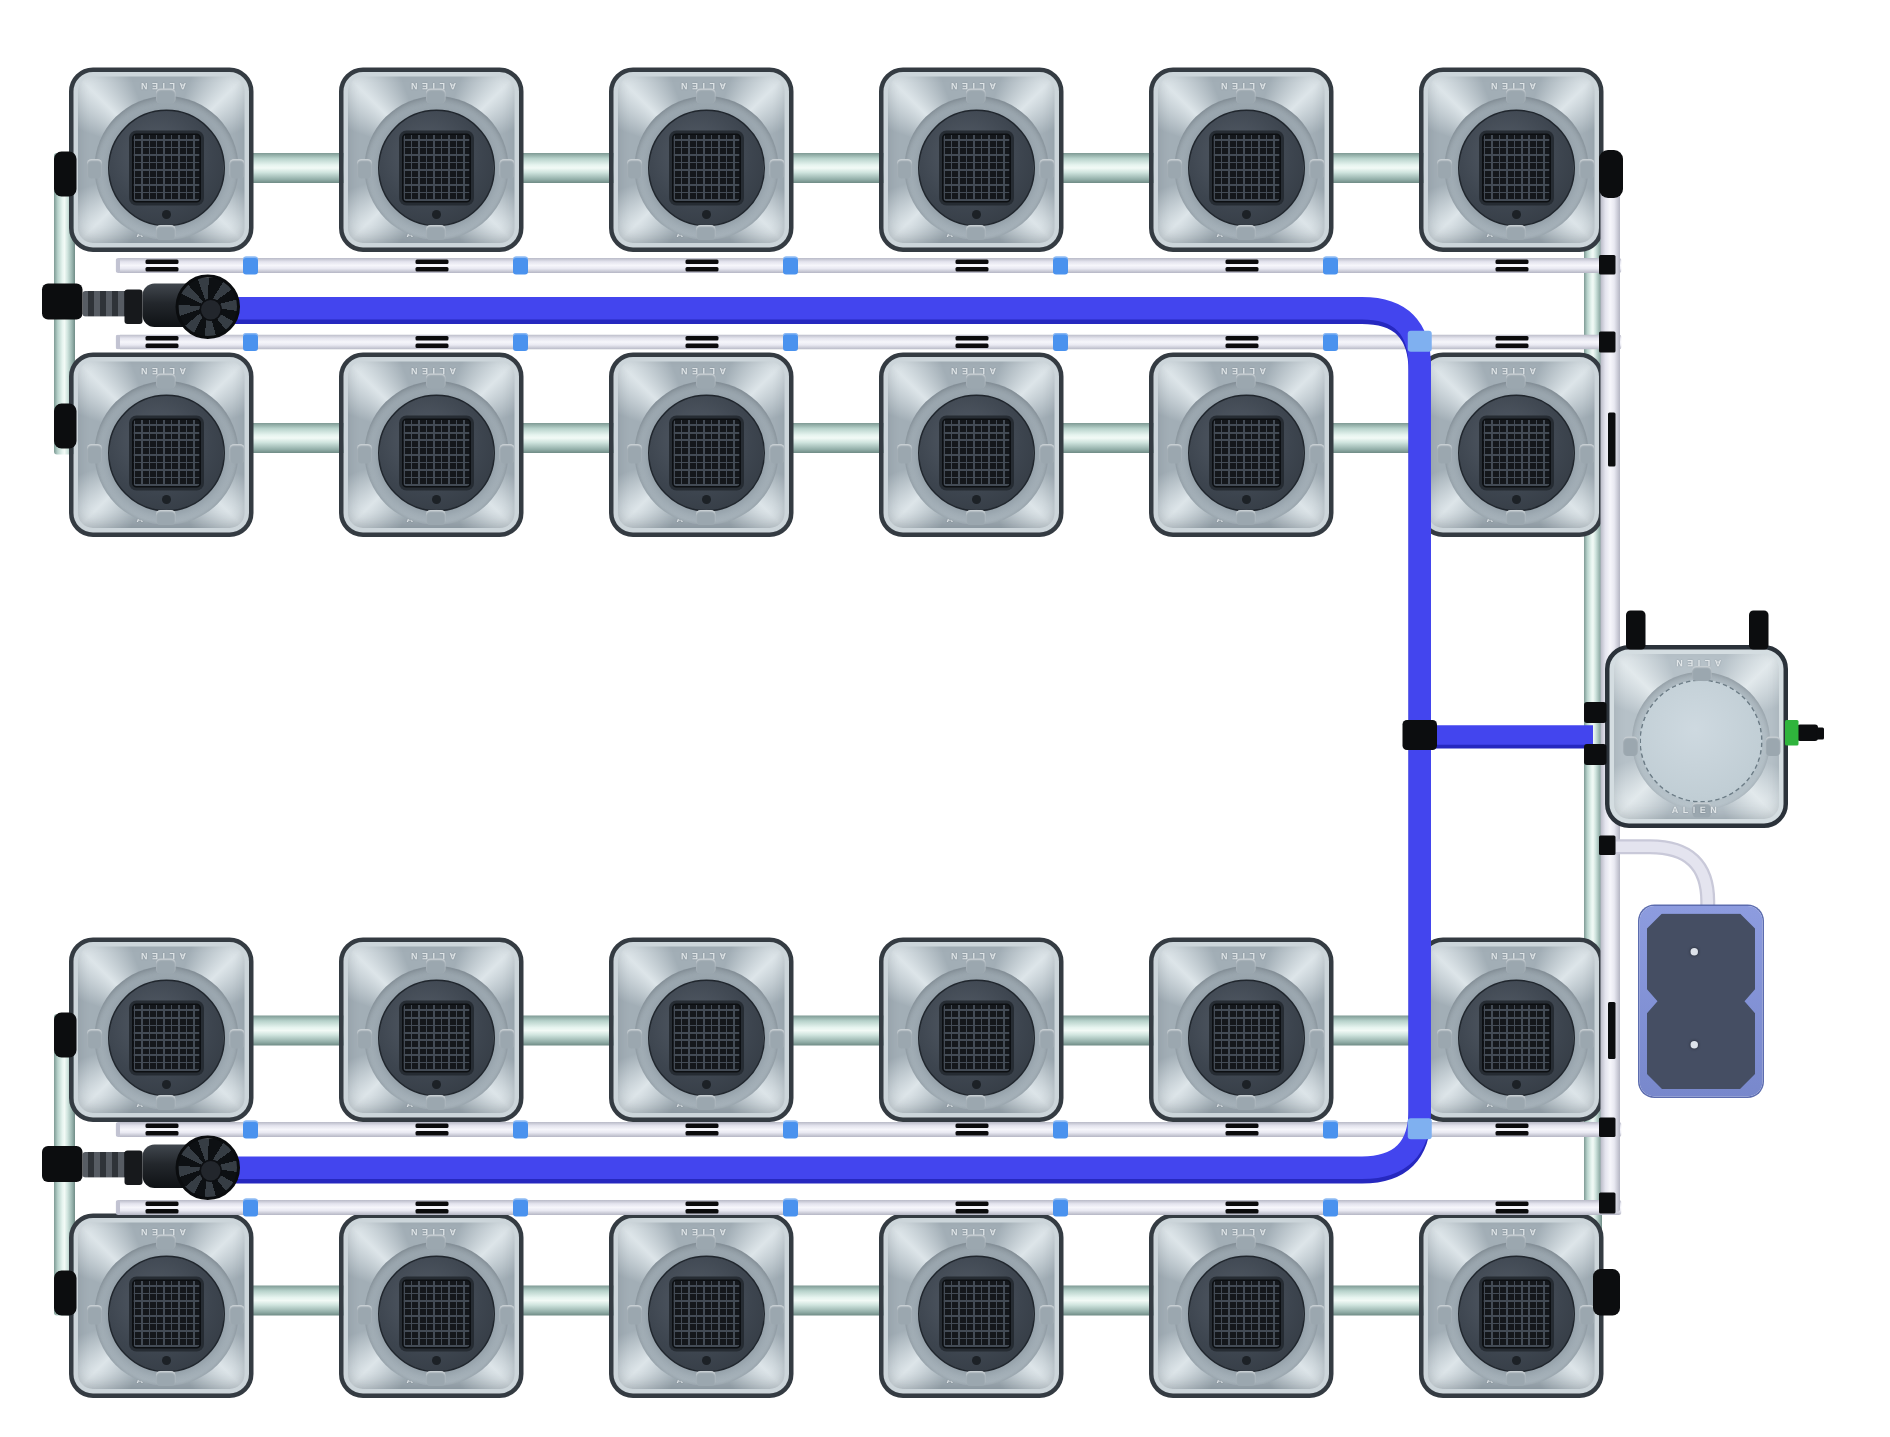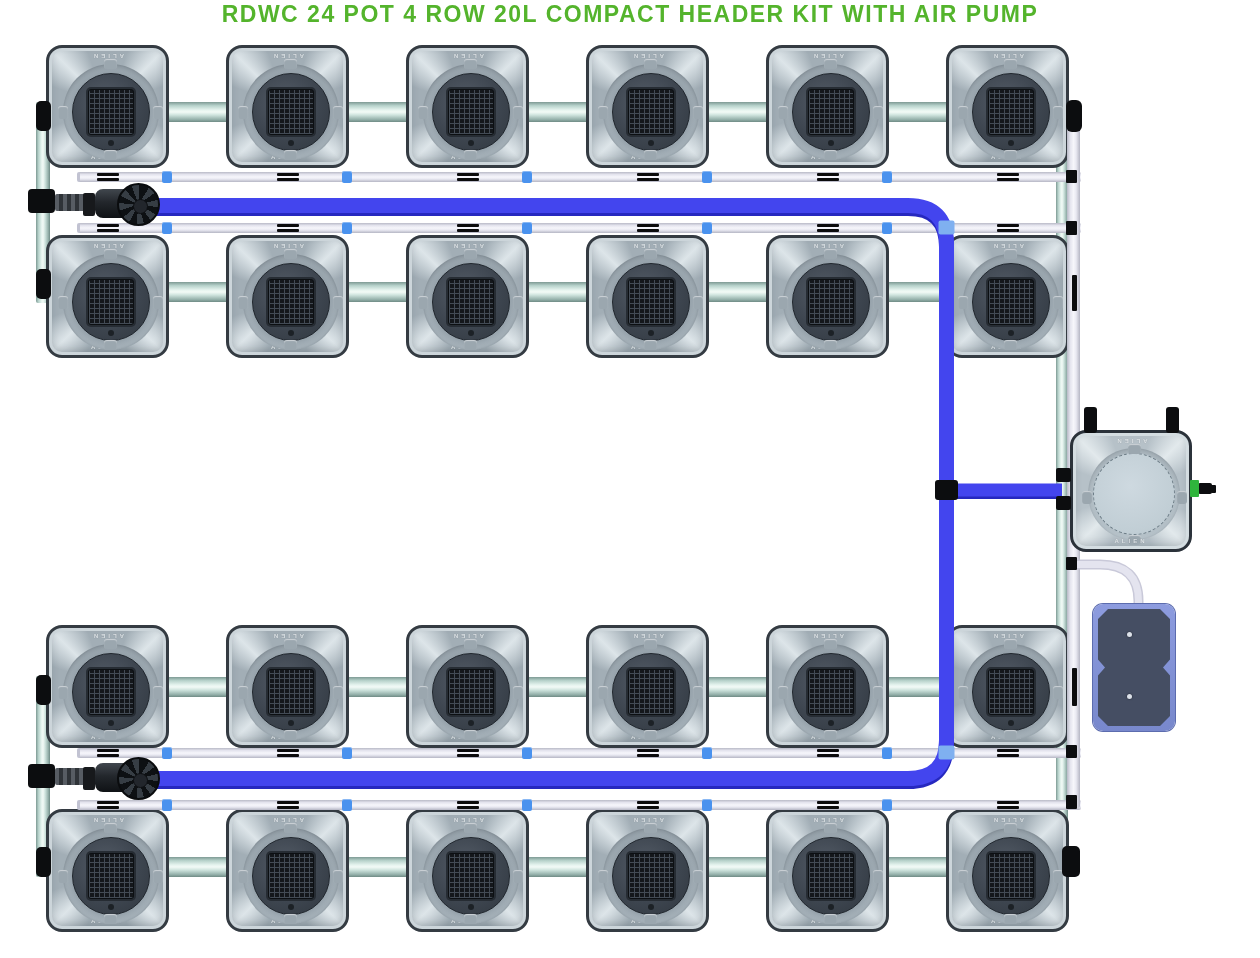--- a/index.html
+++ b/index.html
@@ -83,21 +83,20 @@
       0 calc(50% + 8px),7px 50%,0 calc(50% - 8px),0 10px);}
   .ap-dot{width:5px;height:5px;border-radius:50%;background:#dde2ea;box-shadow:0 0 2px rgba(0,0,0,.6);}
   .ap-d1{left:34px;top:28px;} .ap-d2{left:34px;top:90px;}
 
   svg{overflow:visible;}
 </style>
 </head>
 <body>
 
 <div id="stage">
-  <div id="diagram-title">RDWC 24 POT 4 ROW 20L COMPACT HEADER KIT WITH AIR PUMP</div>
 
   <div id="layer-teal" class="layer">
       <div class="teal-h" style="left: 40px; top: 102px; width: 1030px; height: 20px;"></div>
       <div class="teal-h" style="left: 40px; top: 282px; width: 1030px; height: 20px;"></div>
       <div class="teal-h" style="left: 40px; top: 677px; width: 1030px; height: 20px;"></div>
       <div class="teal-h" style="left: 40px; top: 857px; width: 1030px; height: 20px;"></div>
       <div class="teal-v" style="left: 36px; top: 102px; width: 14px; height: 201px;"></div>
       <div class="teal-v" style="left: 36px; top: 676px; width: 14px; height: 201px;"></div>
       <div class="teal-v" style="left: 1056px; top: 110px; width: 12px; height: 767px;"></div>
     </div>

